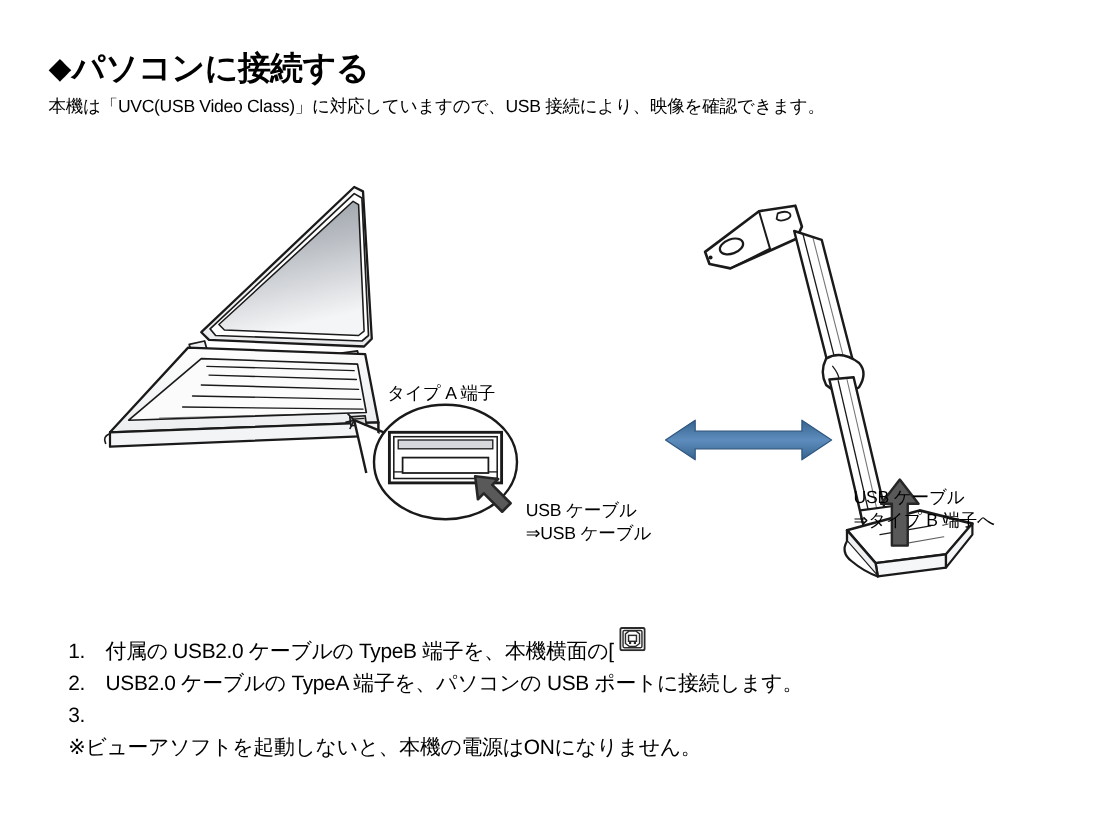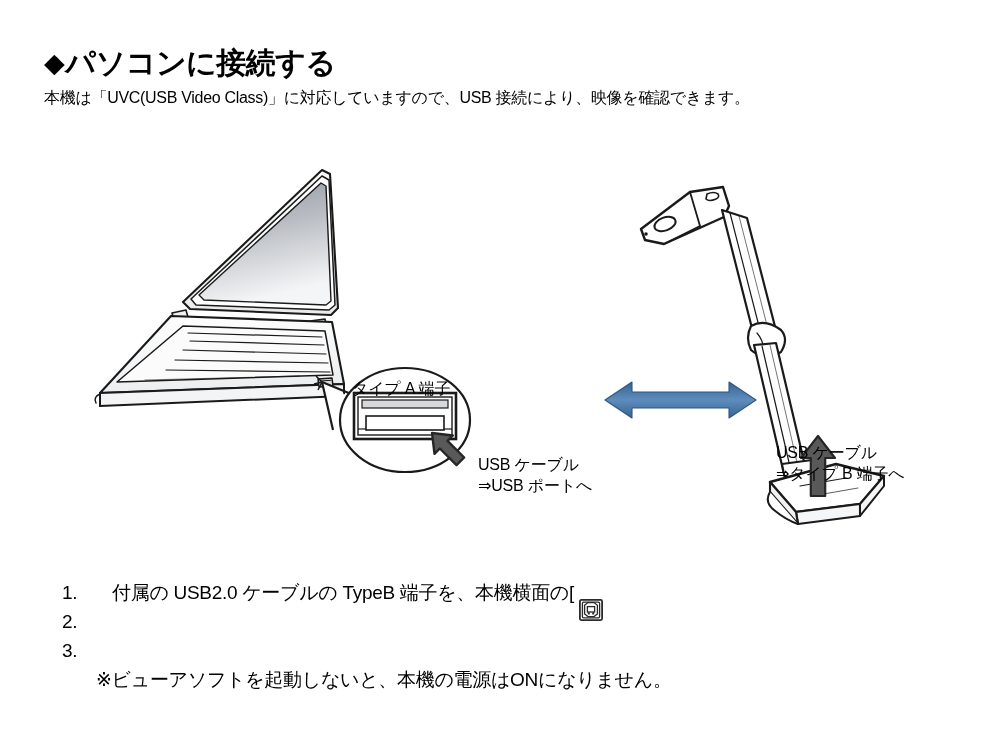--- a/index.html
+++ b/index.html
@@ -61,21 +61,21 @@
   .art svg { display: block; }
 
   
   .lbl {
     position: absolute;
     font-size: 16px;
     line-height: 1.3;
     white-space: nowrap;
     letter-spacing: -0.2px;
   }
-  .lbl-typea    { left: 352px; top: 349px; margin-top: 30px; }
+  .lbl-typea    { left: 352px; top: 349px; }
   .lbl-usbcable { left: 478px; top: 455px; }
   .lbl-typeb    { left: 776px; top: 443px; }
 
   
   .steps {
     position: absolute;
     left: 62px;
     top: 578px;
     font-size: 19px;
     line-height: 29px;
@@ -85,26 +85,24 @@
     display: flex;
     align-items: baseline;
     white-space: nowrap;
   }
   .step-num {
     width: 34px;
     flex: none;
   }
   .step-text {
     display: inline-flex;
-    align-items: flex-end;
-    white-space: nowrap;
-    margin-left: 16px;
+    align-items: flex-start;
+    white-space: nowrap;
   }
   .step-note {
-    margin-left: 34px;
     white-space: nowrap;
   }
 
   
   .usb-icon-wrap {
     display: inline-block;
     position: relative;
     width: 34px;
     height: 0;
     vertical-align: middle;
@@ -269,21 +267,21 @@
       <g transform="translate(818,330)">
         <path d="M0 -24 L17 -2 L7.2 -2 L7.2 36 L-7.2 36 L-7.2 -2 L-17 -2 Z" fill="#595959" stroke="#262626" stroke-width="2.2" stroke-linejoin="round"></path>
       </g>
     </svg>
   </div>
 
   <div class="lbl lbl-typea">タイプ A 端子</div>
 
   <div class="lbl lbl-usbcable">
     <div>USB ケーブル</div>
-    <div>⇒USB ポートへ</div>
+    <div>⇒USB ケーブル</div>
   </div>
 
   <div class="lbl lbl-typeb">
     <div>USB ケーブル</div>
     <div>⇒タイプ B 端子へ</div>
   </div>
 
   <div class="steps">
 
     <div class="step">
@@ -301,20 +299,21 @@
                 <rect x="8.8" y="13.4" width="2" height="2.1" fill="#2b2b2b"></rect>
                 <rect x="13.2" y="13.4" width="2" height="2.1" fill="#2b2b2b"></rect>
               </svg>
             </span>
           </span>
         </span>
     </div>
 
     <div class="step">
       <span class="step-num">2.</span>
+      <span class="step-text">USB2.0 ケーブルの TypeA 端子を、パソコンの USB ポートに接続します。</span>
     </div>
 
     <div class="step">
       <span class="step-num">3.</span>
     </div>
 
     <div class="step-note">※ビューアソフトを起動しないと、本機の電源はONになりません。</div>
   </div>
 
 </div>

